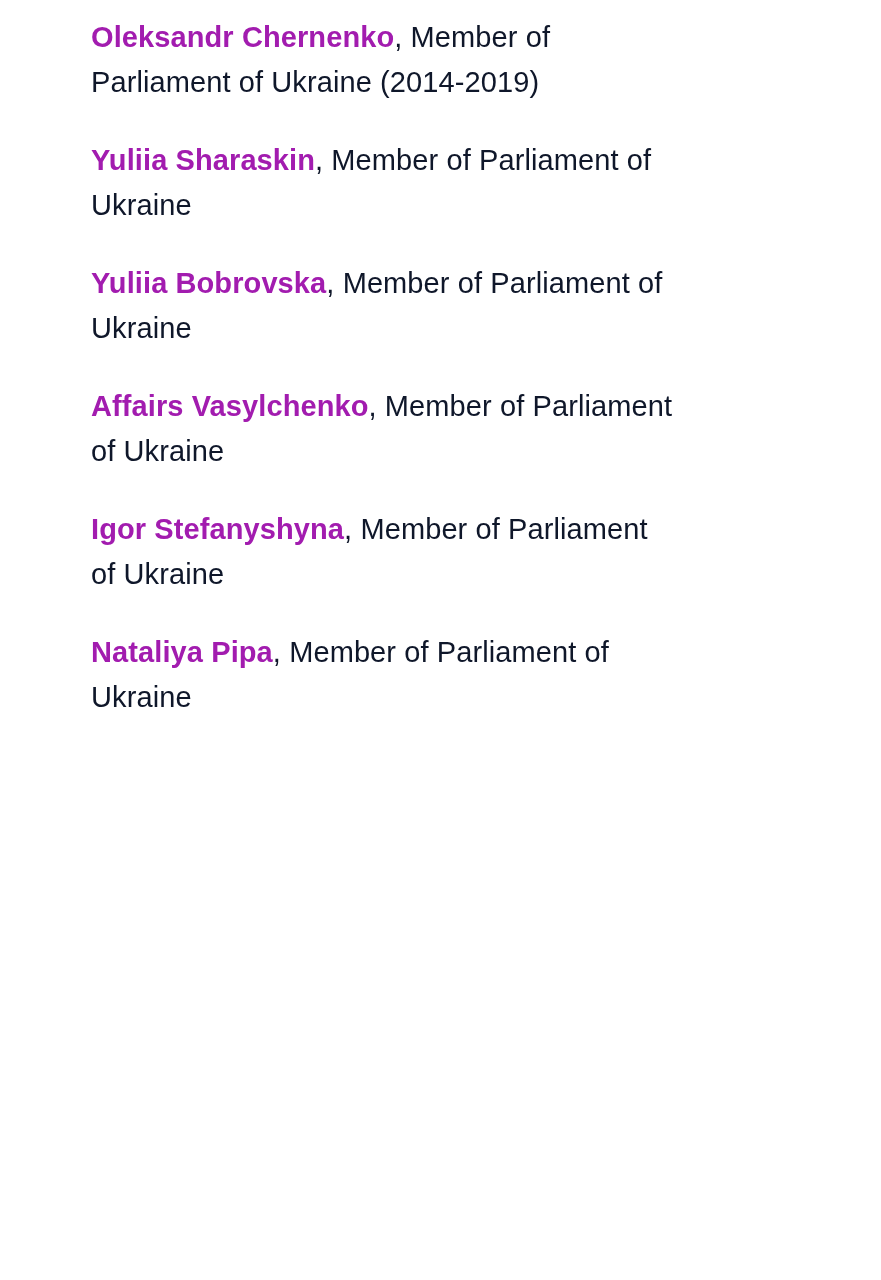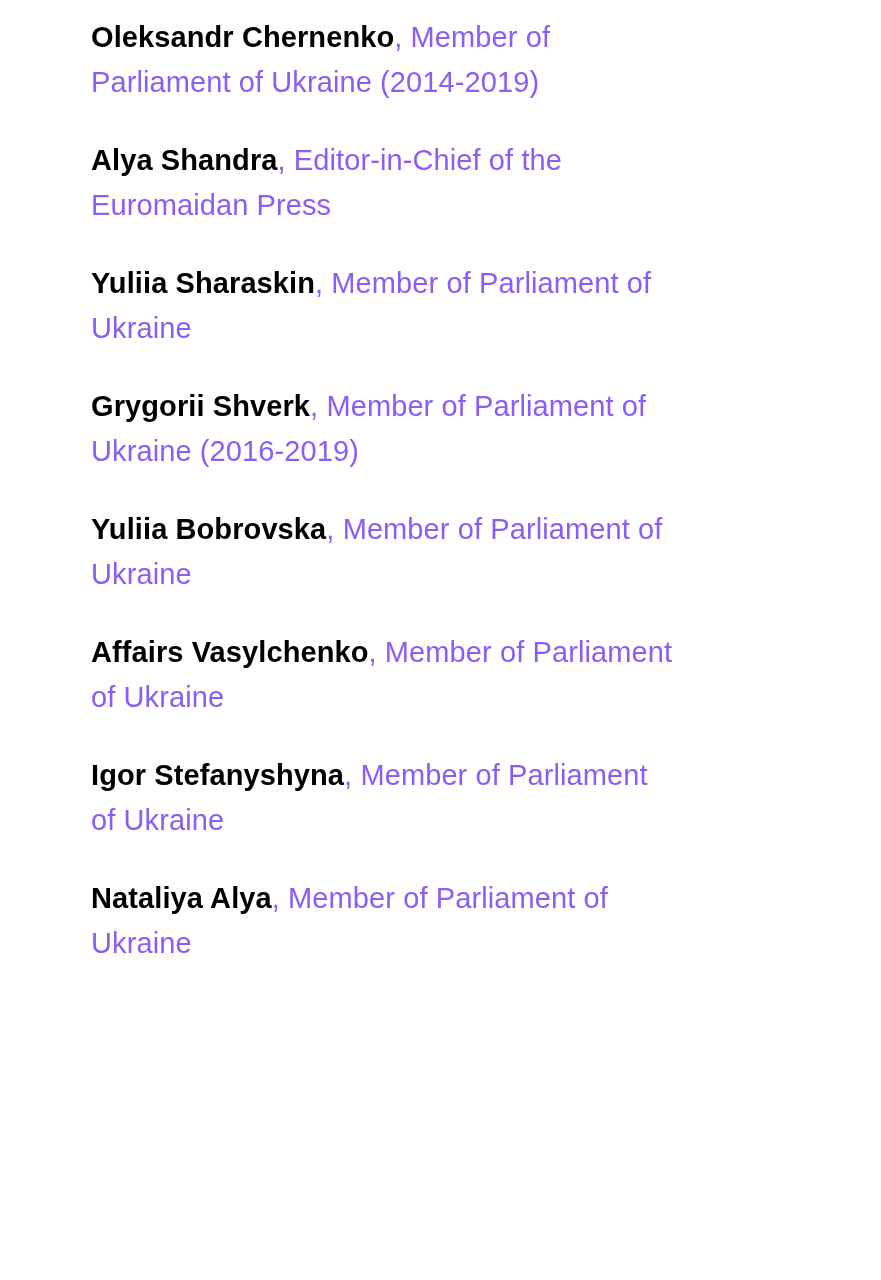--- a/index.html
+++ b/index.html
@@ -23,51 +23,47 @@
   .entry {
     margin: 0 0 33px 0;
     font-size: 29px;
     line-height: 45px;
     color: #3a3a3a;
     font-weight: 400;
     letter-spacing: 0.1px;
   }
   .entry .name {
     font-weight: 700;
-    color: #000000;
+    color: #a21caf;
   }
   .entry .role {
     white-space: pre-line;
-    color: #8b5cf6;
+    color: #0f172a;
   }
 </style>
 </head>
 <body>
 
 <div class="page">
 
   <p class="entry"><span class="name">Oleksandr Chernenko</span><span class="role">, Member of
 Parliament of Ukraine (2014-2019)</span></p>
 
 
-  <p class="entry"><span class="name">Alya Shandra</span><span class="role">, Editor-in-Chief of the
-Euromaidan Press</span></p>
 
 
   <p class="entry"><span class="name">Yuliia Sharaskin</span><span class="role">, Member of Parliament of
 Ukraine</span></p>
 
-  <p class="entry"><span class="name">Grygorii Shverk</span><span class="role">, Member of Parliament of
-Ukraine (2016-2019)</span></p>
 
   <p class="entry"><span class="name">Yuliia Bobrovska</span><span class="role">, Member of Parliament of
 Ukraine</span></p>
 
   <p class="entry"><span class="name">Affairs Vasylchenko</span><span class="role">, Member of Parliament
 of Ukraine</span></p>
 
   <p class="entry"><span class="name">Igor Stefanyshyna</span><span class="role">, Member of Parliament
 of Ukraine</span></p>
 
-  <p class="entry"><span class="name">Nataliya Alya</span><span class="role">, Member of Parliament of
+  <p class="entry"><span class="name">Nataliya Pipa</span><span class="role">, Member of Parliament of
 Ukraine</span></p>
 
 </div>
 
 </body></html>

